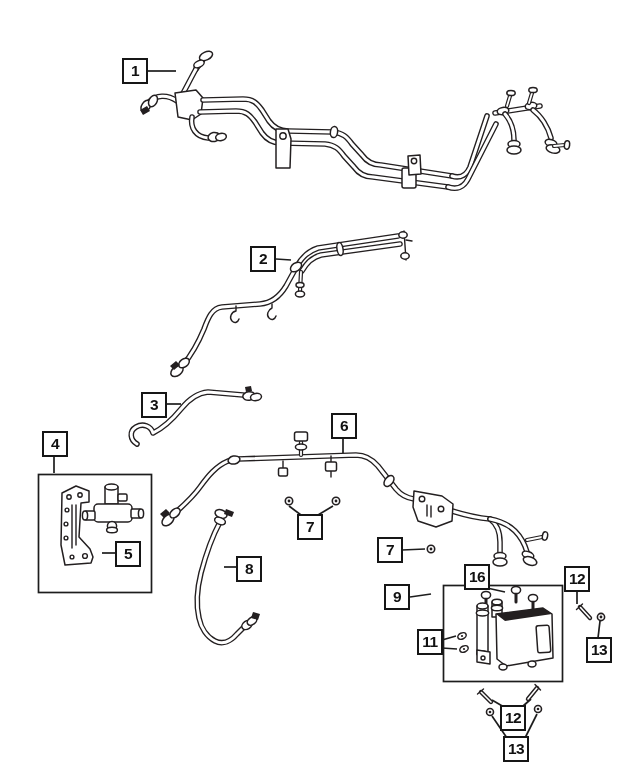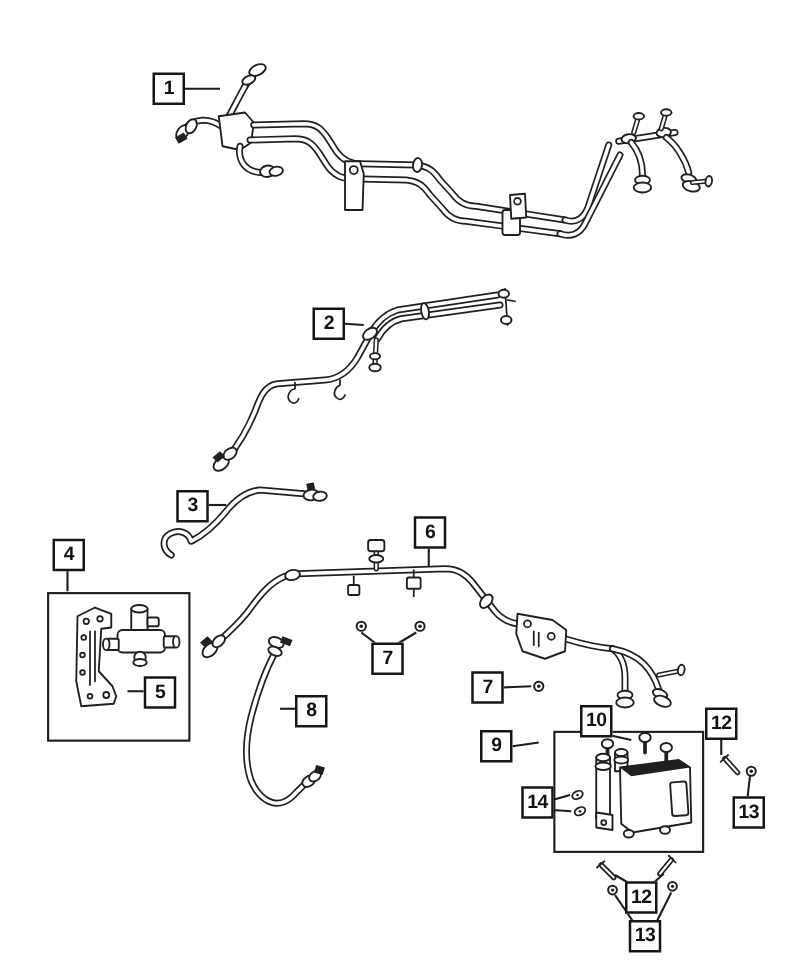--- a/index.html
+++ b/index.html
@@ -331,24 +331,24 @@
   <div class="callout" style="left:377px;top:537px">
       <span>7</span>
     </div>
   <div class="callout" style="left:236px;top:556px">
       <span>8</span>
     </div>
   <div class="callout" style="left:384px;top:584px">
       <span>9</span>
     </div>
   <div class="callout" style="left:464px;top:564px">
-      <span>10</span>
+      <span>16</span>
     </div>
   <div class="callout" style="left:417px;top:629px">
-      <span>14</span>
+      <span>11</span>
     </div>
   <div class="callout" style="left:564px;top:566px">
       <span>12</span>
     </div>
   <div class="callout" style="left:586px;top:637px">
       <span>13</span>
     </div>
   <div class="callout" style="left:500px;top:705px">
       <span>12</span>
     </div>

